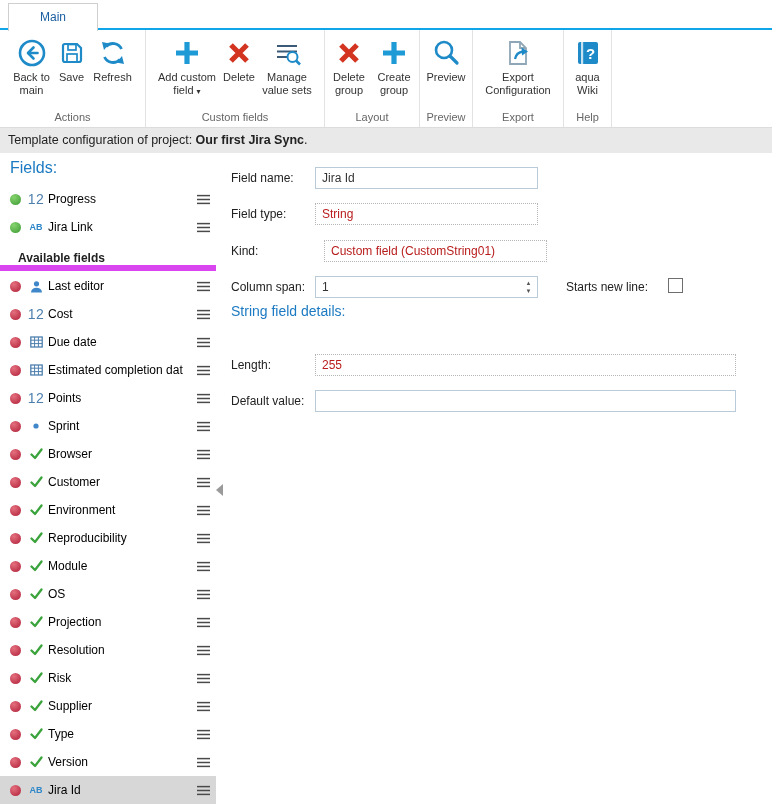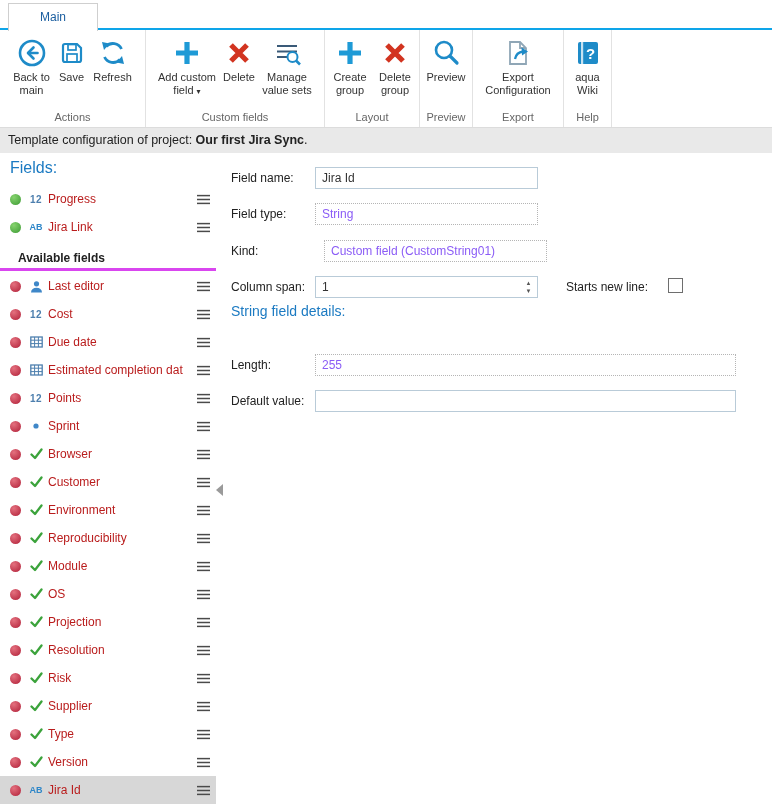--- a/index.html
+++ b/index.html
@@ -26,40 +26,40 @@
   .rgroup-label { height:18px; line-height:16px; text-align:center; font-size:11px; color:#666; }
 
   
   .banner { position:absolute; left:0; top:128px; width:772px; height:25px; background:#e9e9e9; line-height:25px; padding-left:8px; font-size:12.5px; color:#222; }
   .banner b { font-weight:bold; }
 
   
   .sidebar { position:absolute; left:0; top:153px; width:216px; height:652px; overflow:hidden; }
   .sb-title { position:absolute; left:10px; top:6px; font-size:16px; color:#1b7ac2; }
   .sb-rows-active { position:absolute; left:0; top:32px; width:216px; }
-  .avail-heading { position:absolute; left:0; top:92px; width:216px; height:26px; line-height:26px; padding-left:18px; font-weight:bold; color:#222; border-bottom:3px solid #d946ef; }
+  .avail-heading { position:absolute; left:0; top:92px; width:216px; height:26px; line-height:26px; padding-left:18px; font-weight:bold; color:#222; border-bottom:6px solid #d946ef; }
   .sb-rows-avail { position:absolute; left:0; top:119px; width:216px; }
   .frow { height:28px; display:flex; align-items:center; padding-left:10px; cursor:pointer; }
   .frow.selected { background:#d7d7d7; }
   .dot { width:11px; height:11px; border-radius:50%; flex:0 0 auto; }
   .dot.green { background:radial-gradient(circle at 35% 30%, #86d36e, #3c9a33); }
   .dot.red { background:radial-gradient(circle at 35% 30%, #e4707e, #b01f38); }
   .ticon { width:18px; margin-left:6px; flex:0 0 auto; display:flex; justify-content:center; align-items:center; }
-  .num { font-size:10px; font-weight:bold; color:#4d7fae; letter-spacing:0.5px; }
+  .num { font-size:14px; font-weight:normal; color:#4d7fae; letter-spacing:0.5px; }
   .ab { font-size:9px; font-weight:bold; color:#2e86c8; }
-  .flabel { flex:1; margin-left:3px; white-space:nowrap; overflow:hidden; color:#b91c1c; }
+  .flabel { flex:1; margin-left:3px; white-space:nowrap; overflow:hidden; color:#000000; }
   .handle { flex:0 0 auto; margin-right:5px; cursor:grab; display:flex; }
   .collapse { position:absolute; left:216px; top:484px; width:0; height:0; border-top:6px solid transparent; border-bottom:6px solid transparent; border-right:7px solid #9a9a9a; }
 
   
   .main { position:absolute; left:222px; top:153px; width:550px; height:652px; }
   .flbl { position:absolute; font-weight:normal; color:#222; line-height:22px; }
   .inp { position:absolute; height:22px; border:1px solid #b9cbd8; padding:0 6px; font-size:12px; color:#333;
     font-family:"Liberation Sans","DejaVu Sans",sans-serif; background:#fff; }
-  .inp.dotted { border:1px dotted #b5b5b5; color:#8b5cf6; }
+  .inp.dotted { border:1px dotted #b5b5b5; color:#b91c1c; }
   .sec-title { position:absolute; font-size:14px; color:#1b7ac2; }
   .spin { position:absolute; left:93px; top:123px; width:223px; height:22px; border:1px solid #b9cbd8; background:#fff; }
   .spin .val { position:absolute; left:6px; top:0; line-height:20px; }
   .spin .arrows { position:absolute; right:2px; top:0; width:13px; height:20px; display:flex; flex-direction:column; justify-content:center; align-items:center; cursor:pointer; }
   .spin .arrows span { font-size:6px; line-height:8px; color:#555; }
   .cb { position:absolute; left:446px; top:125px; width:15px; height:15px; border:1px solid #6e6e6e; background:#fff; cursor:pointer; }
 </style>
 </head>
 <body>
 
@@ -137,35 +137,35 @@
               </svg>
           </span>
           <span class="rlabel">Manage value sets</span>
         </div>
       </div>
       <div class="rgroup-label">Custom fields</div>
     </div>
 
     <div class="rgroup" style="width:95px">
       <div class="rbuttons">
+        <div class="rbtn" style="width:44px">
+          <span class="ricon">
+            <svg width="32" height="32" viewBox="0 0 32 32">
+                <path d="M8 8 L24 24 M24 8 L8 24" stroke="#d23420" stroke-width="5.2"></path>
+              </svg>
+          </span>
+          <span class="rlabel">Delete group</span>
+        </div>
         <div class="rbtn" style="width:46px">
           <span class="ricon">
             <svg width="32" height="32" viewBox="0 0 32 32">
                 <path d="M16 5 V27 M5 16 H27" stroke="#1e9ad6" stroke-width="5.2"></path>
               </svg>
           </span>
           <span class="rlabel">Create group</span>
-        </div>
-        <div class="rbtn" style="width:44px">
-          <span class="ricon">
-            <svg width="32" height="32" viewBox="0 0 32 32">
-                <path d="M8 8 L24 24 M24 8 L8 24" stroke="#d23420" stroke-width="5.2"></path>
-              </svg>
-          </span>
-          <span class="rlabel">Delete group</span>
         </div>
       </div>
       <div class="rgroup-label">Layout</div>
     </div>
 
     <div class="rgroup" style="width:53px">
       <div class="rbuttons">
         <div class="rbtn" style="width:50px">
           <span class="ricon">
             <svg width="32" height="32" viewBox="0 0 32 32">

